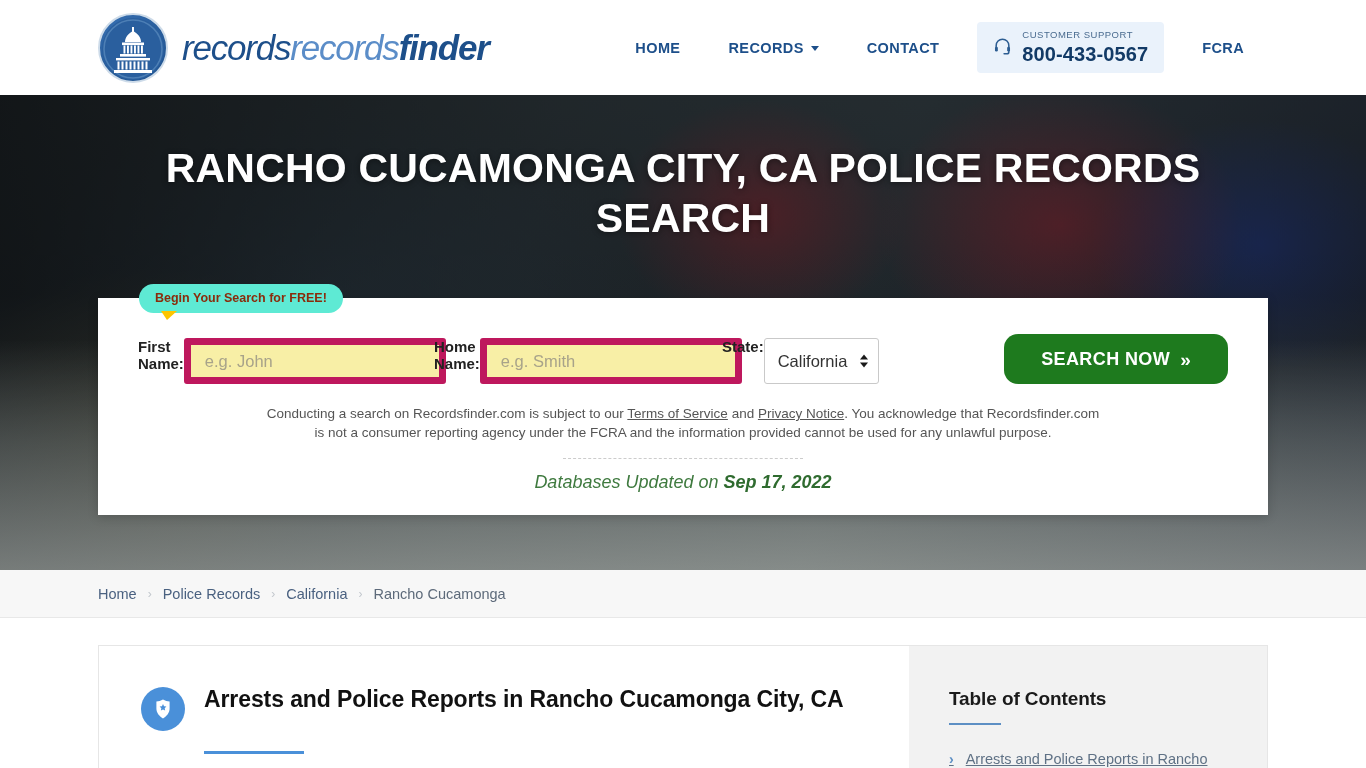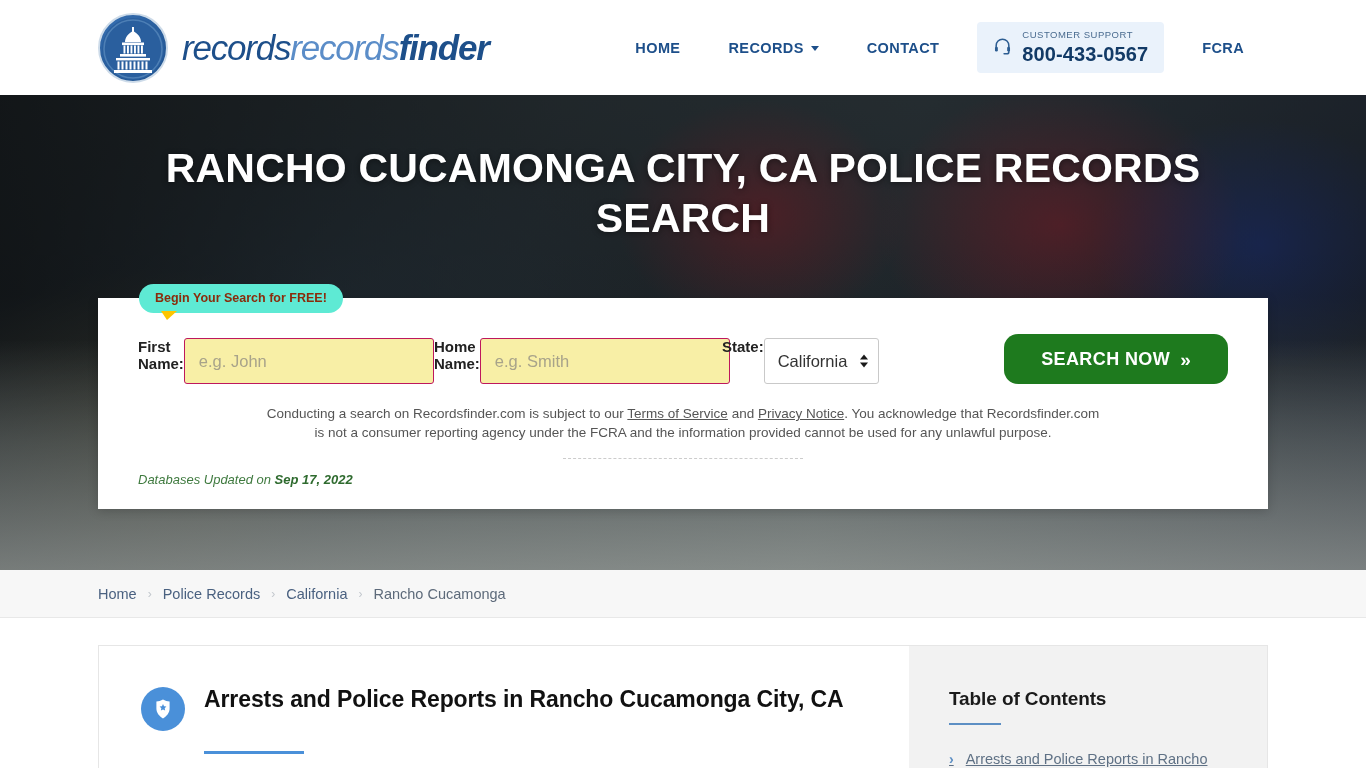--- a/index.html
+++ b/index.html
@@ -175,21 +175,21 @@
   .field.st { width: 274px; margin-right: 18px; }
   .field-label {
     font-size: 15px;
     font-weight: 700;
     color: #222222;
     margin-bottom: 9px;
   }
   .text-input {
     height: 46px;
     background: #F8EFA6;
-    border: 1px solid #be185d;
+    border: 7px solid #be185d;
     border-radius: 3px;
     padding: 0 14px;
     font-size: 16.5px;
     color: #4a4a4a;
     font-family: "Liberation Sans", sans-serif;
     outline: none;
   }
   .text-input::placeholder { color: #a8a38a; }
   .select-wrap { position: relative; }
   .state-select {
@@ -243,21 +243,22 @@
     max-width: 840px;
     text-align: center;
     font-size: 13.5px;
     line-height: 1.42;
     color: #555555;
   }
   .disclaimer a { color: #555555; text-decoration: underline; }
   .updated {
     margin-top: 16px;
     padding-top: 14px;
-    font-size: 13px;
+    text-align: center;
+    font-size: 18px;
     font-style: italic;
     color: #3f7a3f;
     position: relative;
   }
   .updated::before {
     content: "";
     position: absolute;
     top: 0; left: 50%; transform: translateX(-50%);
     width: 240px;
     border-top: 1px dashed #cccccc;

